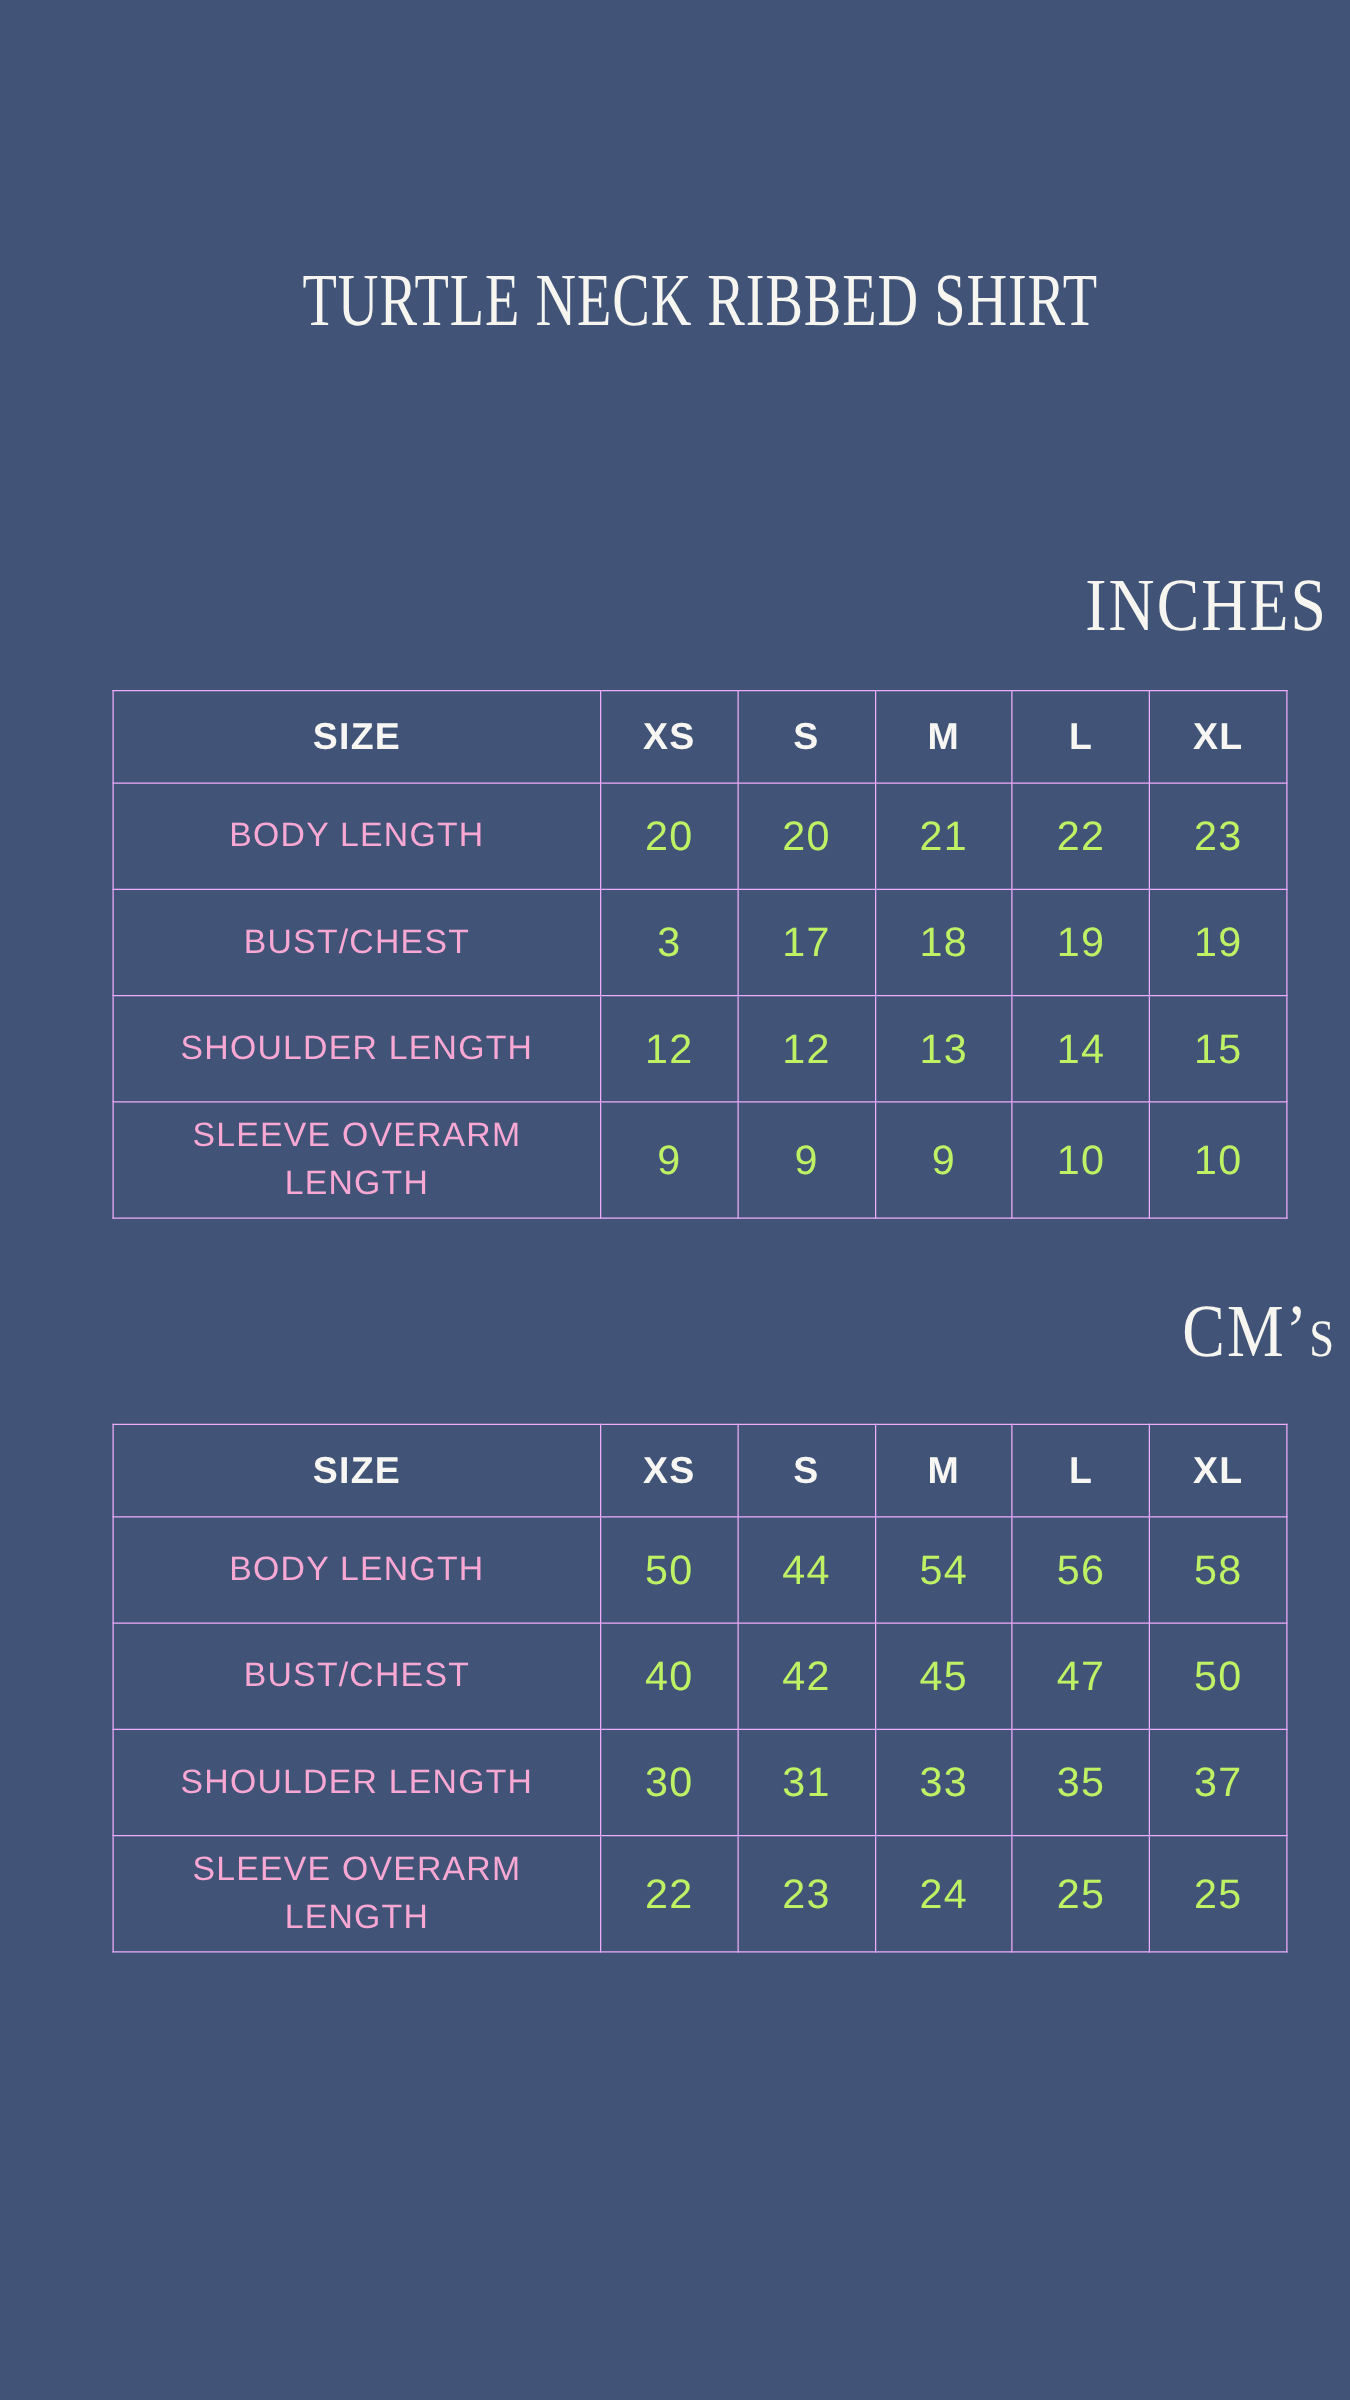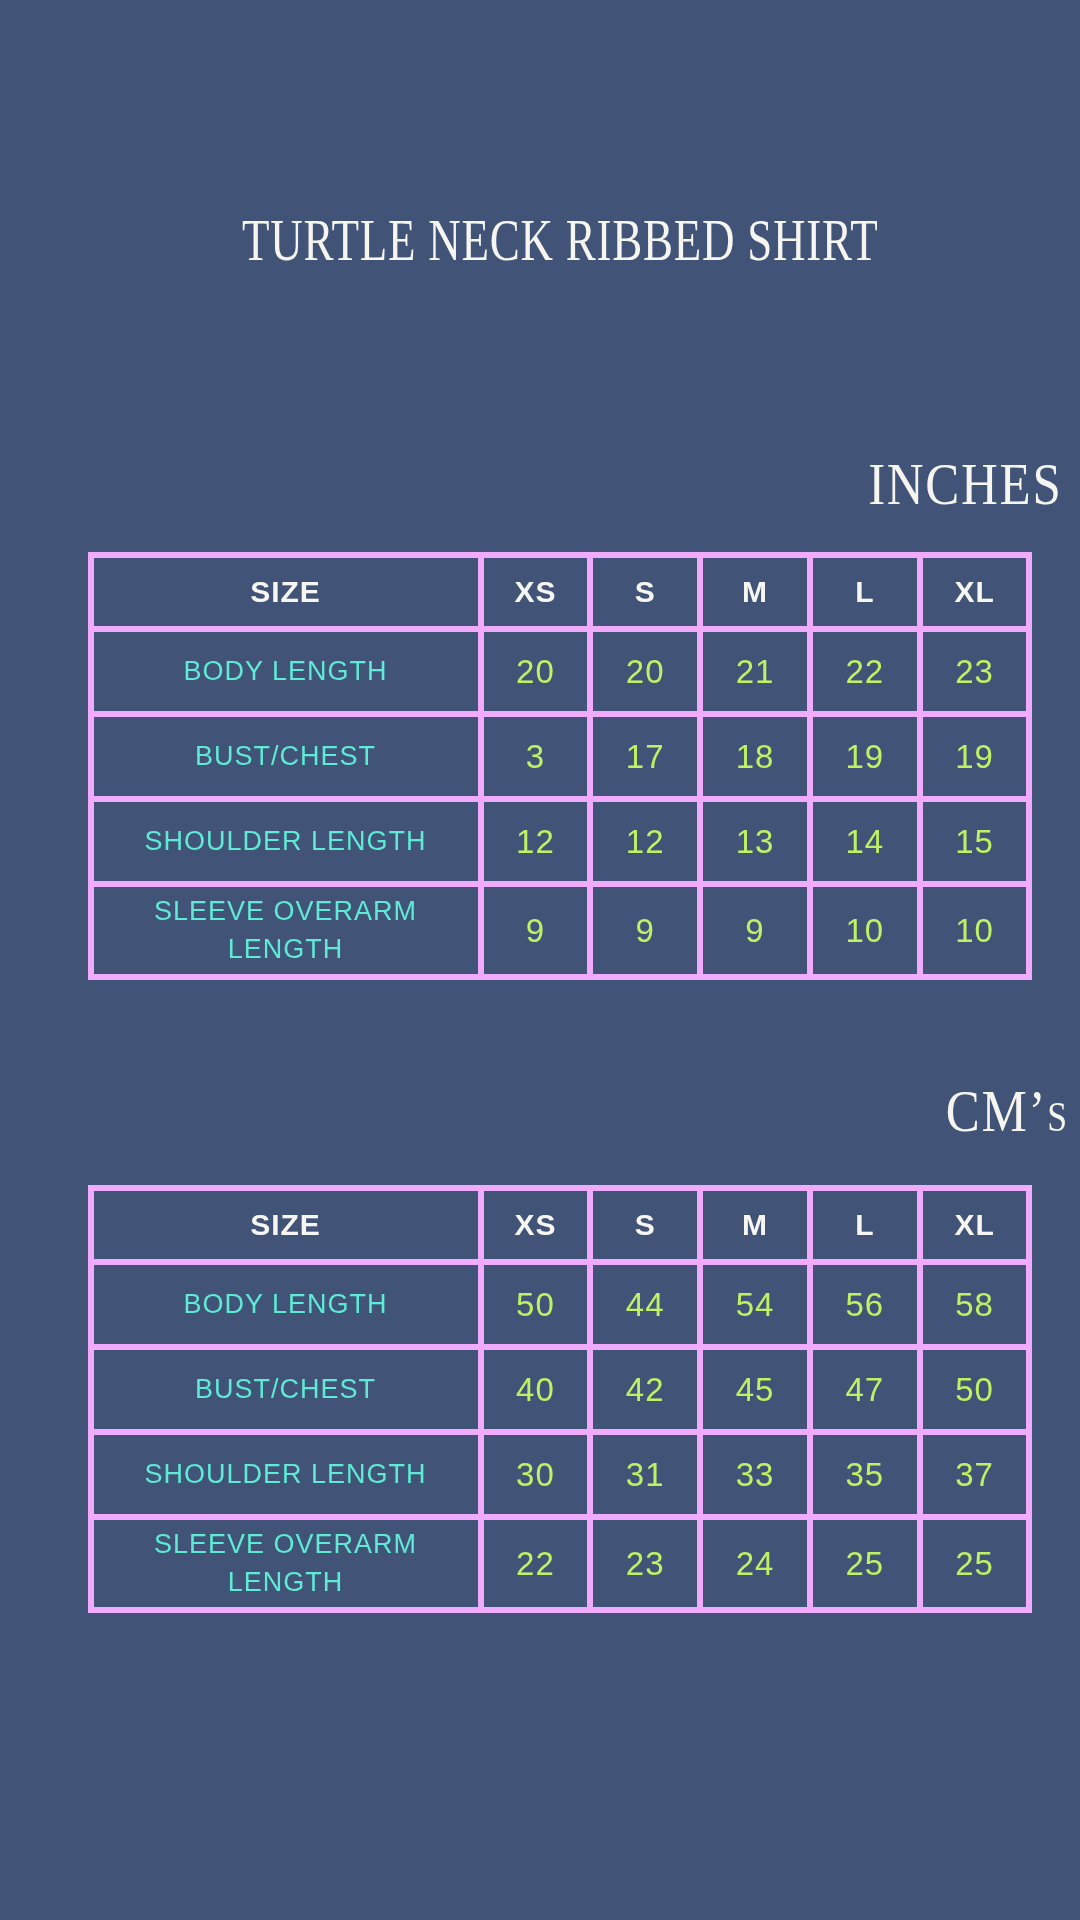--- a/index.html
+++ b/index.html
@@ -46,52 +46,52 @@
   .section-heading .squeeze {
     display: inline-block;
     transform: scaleX(0.85);
     transform-origin: 50% 50%;
     letter-spacing: 2px;
   }
   .section-heading .small-cap {
     font-size: 42px;
   }
   .heading-inches { margin-top: 184px; }
-  .heading-cms    { margin-top: 101px; }
+  .heading-cms    { margin-top: 60px; }
 
   
   table.size-table {
     table-layout: fixed;
     width: 939px;
     border-collapse: collapse;
   }
   .table-inches { margin: 38px auto 0; }
   .table-cms    { margin: 44px auto 0; }
 
   .size-table th,
   .size-table td {
-    border: 6px solid #f0abfc;
+    border: 1px solid #f0abfc;
     text-align: center;
     vertical-align: middle;
     padding: 0;
   }
   .size-table thead tr { height: 74px; }
   .size-table tbody tr { height: 85px; }
   .size-table tbody tr:last-child { height: 93px; }
 
   .size-table th {
     font-size: 30px;
     font-weight: bold;
     letter-spacing: 1px;
     color: #F7F6F2;
   }
   td.label-cell {
     font-size: 27px;
     letter-spacing: 1px;
-    color: #5eead4;
+    color: #f9a8d4;
   }
   td.label-cell .label-wrap {
     display: inline-block;
     max-width: 310px;
     line-height: 1.4;
   }
   td.value-cell {
     font-size: 33px;
     font-weight: 400;
     letter-spacing: 1px;

